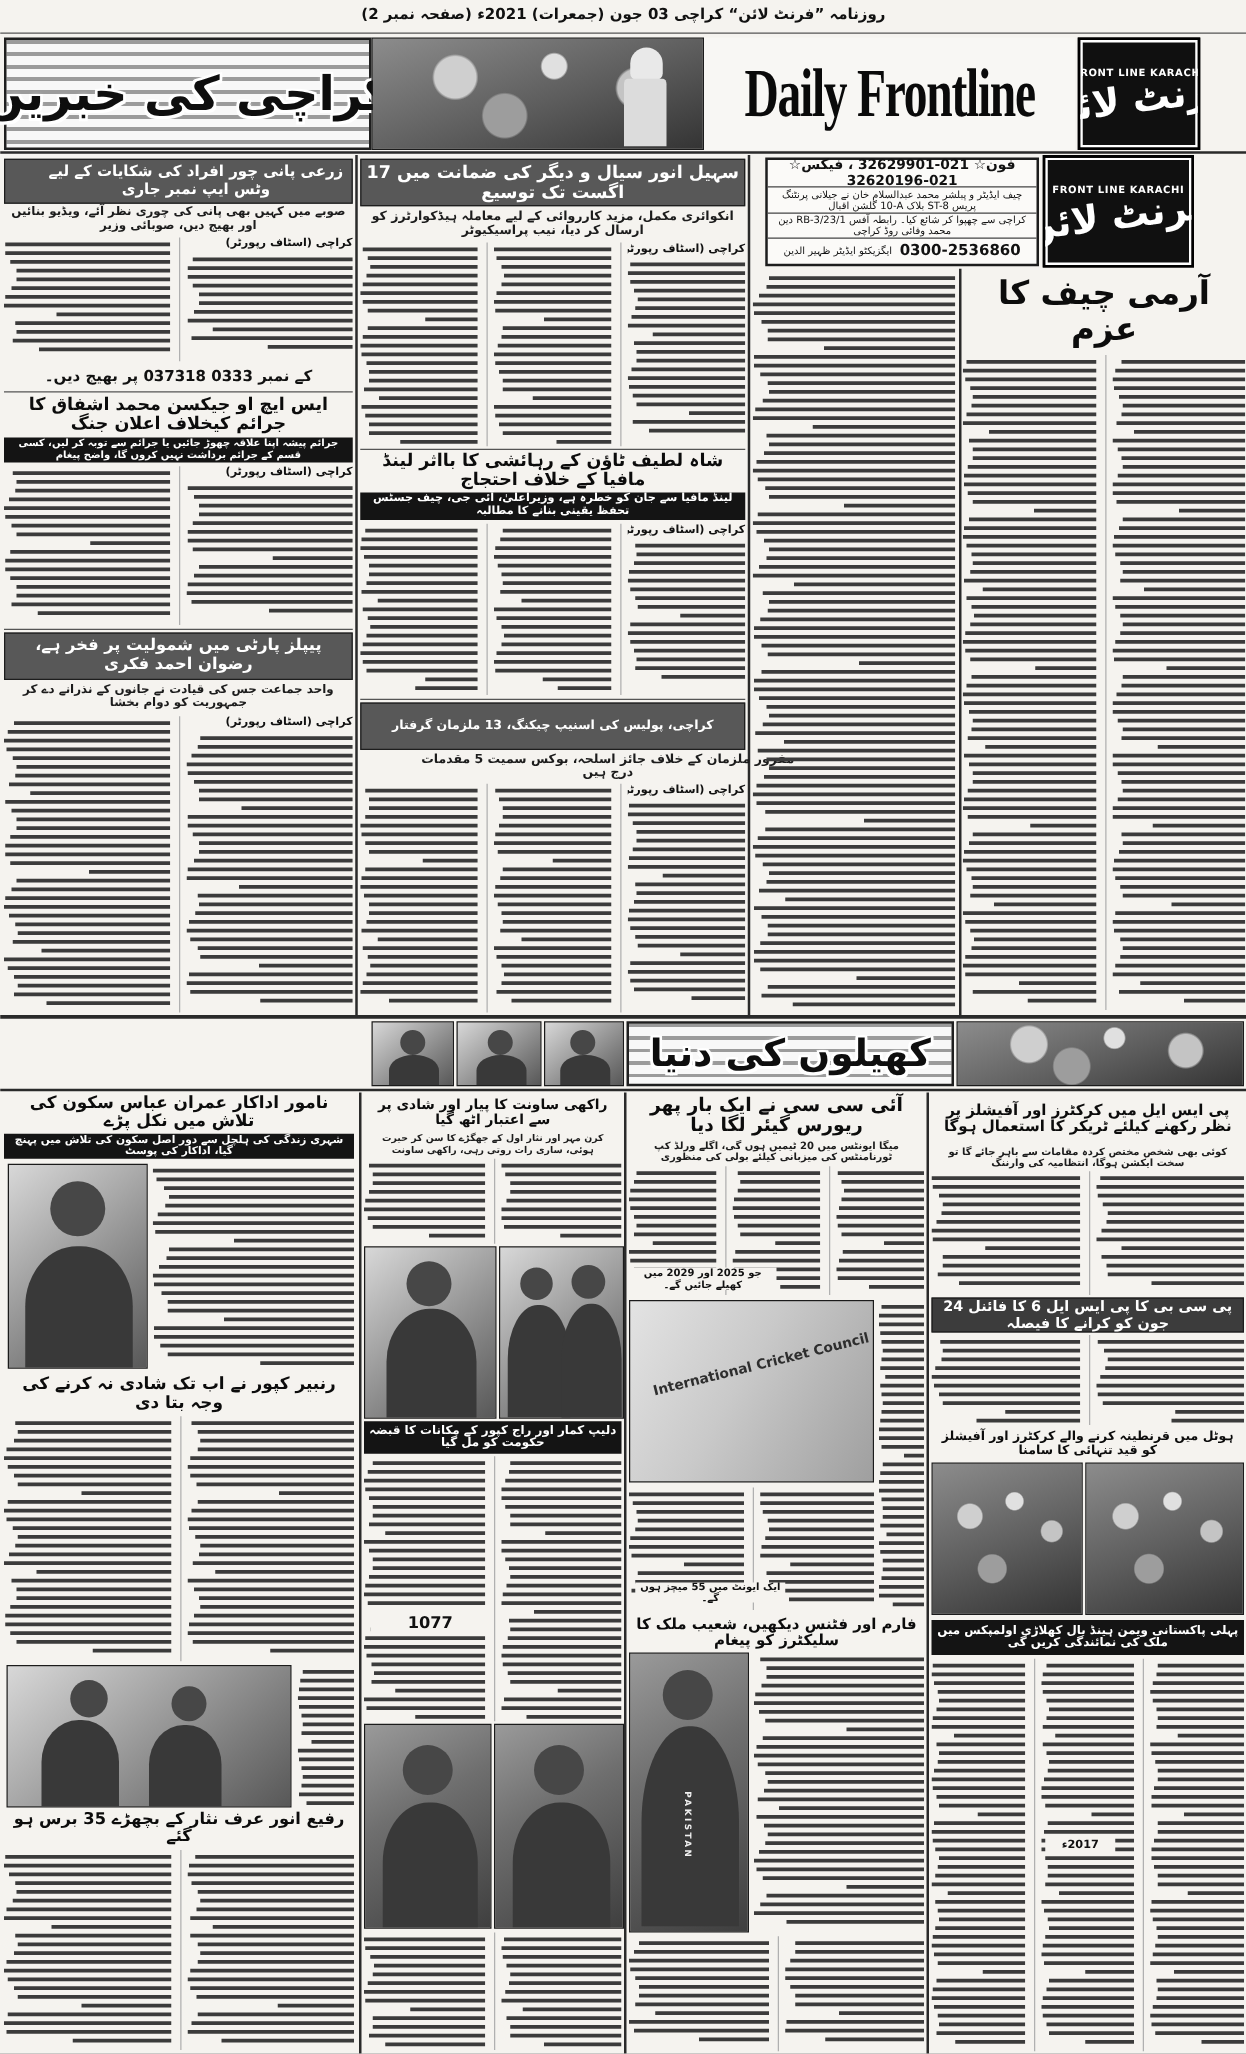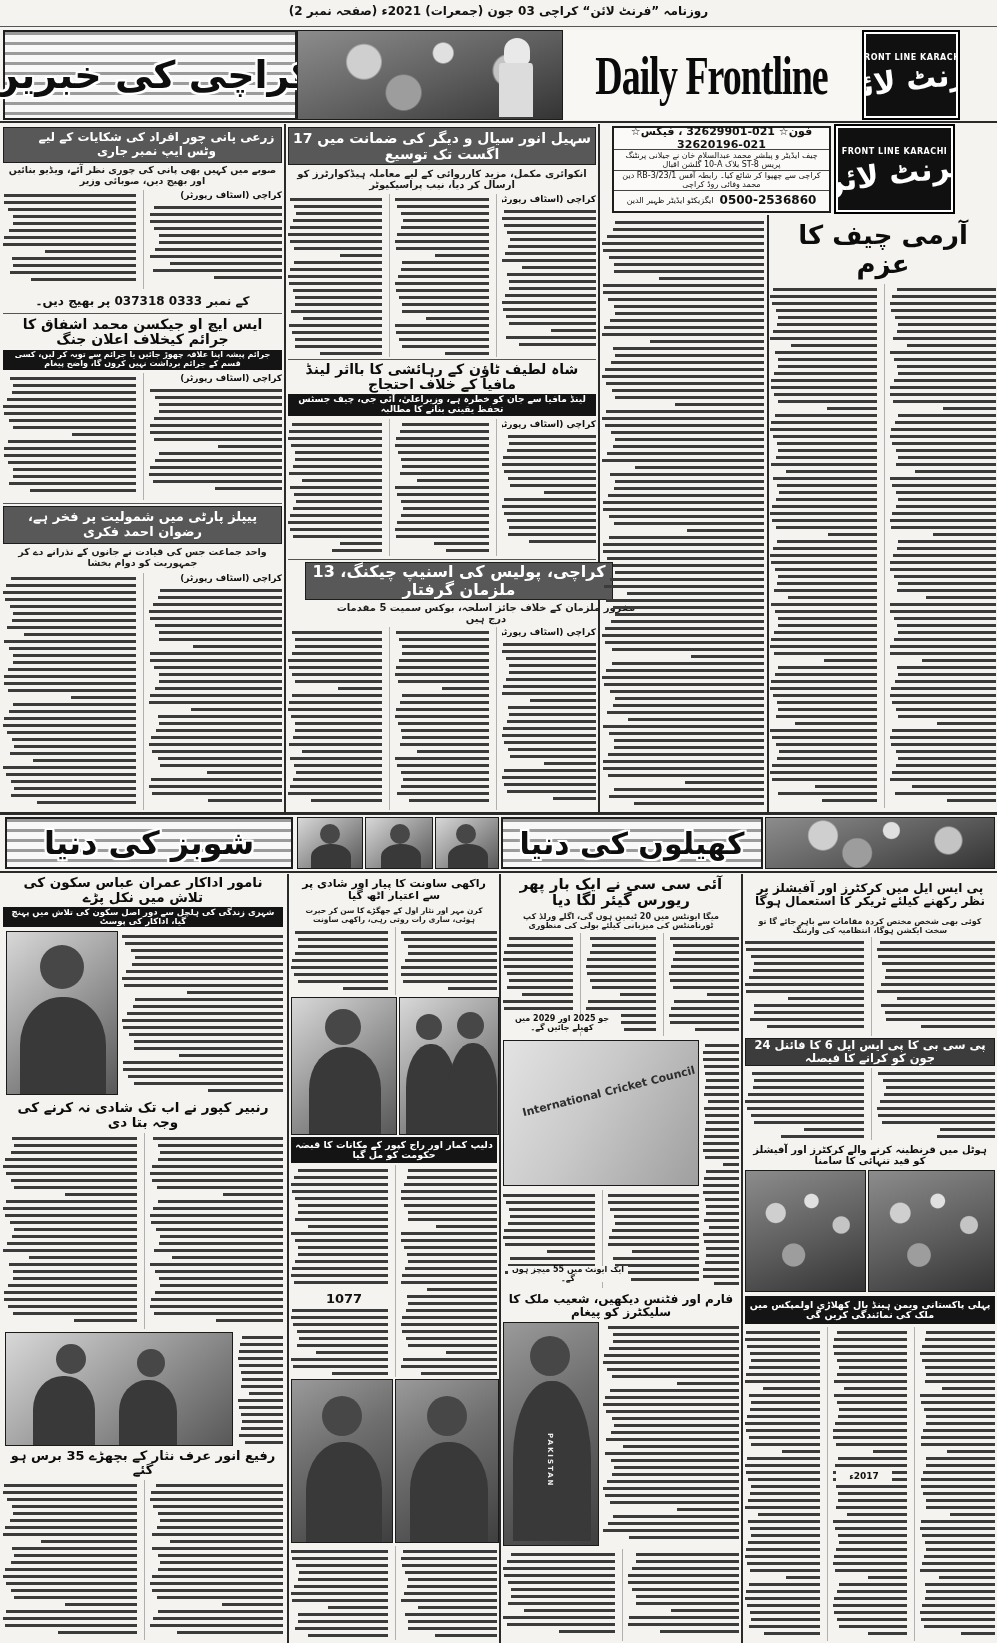--- a/index.html
+++ b/index.html
@@ -74,21 +74,21 @@
     <div class="en">FRONT LINE KARACHI</div>
     <div class="ur">فرنٹ لائن</div>
   </div>
   <div class="abs hrule" style="left:0;top:121px;width:997px;"></div>
 
   <div class="abs contact" style="left:612px;top:126px;width:219px;height:87px;">
     <div class="row" style="height:21px;font-size:11px;font-weight:bold;">فون☆ 021-32629901 ، فیکس☆ 021-32620196</div>
     <div class="row" style="flex:1;font-size:8px;">چیف ایڈیٹر و پبلشر محمد عبدالسلام خان نے جیلانی پرنٹنگ پریس ‎ST-8‎ بلاک ‎10-A‎ گلشن اقبال</div>
     <div class="row" style="flex:1;font-size:8px;">کراچی سے چھپوا کر شائع کیا۔ رابطہ آفس ‎RB-3/23/1‎ دین محمد وفائی روڈ کراچی</div>
     <div class="row" style="height:20px;gap:6px;">
-      <span style="font-size:12px;font-weight:bold;direction:ltr;">0500-2536860</span>
+      <span style="font-size:12px;font-weight:bold;direction:ltr;">0300-2536860</span>
       <span style="font-size:8px;">ایگزیکٹو ایڈیٹر ظہیر الدین</span>
     </div>
   </div>
   <div class="abs logo" style="left:834px;top:124px;width:121px;height:90px;">
     <div class="en">FRONT LINE KARACHI</div>
     <div class="ur">فرنٹ لائن</div>
   </div>
 
   <div class="abs vrule" style="left:284px;top:124px;height:688px;"></div>
   <div class="abs vrule" style="left:598px;top:124px;height:688px;"></div>
@@ -396,21 +396,21 @@
         <div class="tl" style="width: 98.1104%;"></div>
         <div class="tl" style="width: 100%;"></div>
         <div class="tl" style="width: 98.0982%;"></div>
         <div class="tl" style="width: 94.2077%;"></div>
         <div class="tl" style="width: 45.0798%;"></div>
         <div class="tl" style="width: 53.0026%;"></div>
       </div>
   </div>
   <div class="abs hrule-thin" style="left:288px;top:559px;width:308px;"></div>
 
-  <div class="abs hl-bar center" style="left:305px;top:562px;width:308px;height:38px;font-size:16px;">کراچی، پولیس کی اسنیپ چیکنگ، 13 ملزمان گرفتار</div>
+  <div class="abs hl-bar center" style="left:288px;top:562px;width:308px;height:38px;font-size:10px;">کراچی، پولیس کی اسنیپ چیکنگ، 13 ملزمان گرفتار</div>
   <div class="abs subhead center" style="left:288px;top:602px;width:308px;height:22px;font-size:10px;margin-left:44px;">مفرور ملزمان کے خلاف جائز اسلحہ، بوکس سمیت 5 مقدمات درج ہیں</div>
   <div class="abs cols" style="left:288px;top:627px;width:308px;height:183px;">
     <div class="col">
         <div class="dateline">کراچی (اسٹاف رپورٹر)</div>
         <div class="fill" style="height:166px;">
           <div class="tl" style="width: 99.4439%;"></div>
           <div class="tl" style="width: 99.5421%;"></div>
           <div class="tl" style="width: 96.2829%;"></div>
           <div class="tl" style="width: 92.7556%;"></div>
           <div class="tl" style="width: 92.3035%;"></div>
@@ -727,23 +727,20 @@
         <div class="tl" style="width: 99.9786%;"></div>
         <div class="tl" style="width: 98.4444%;"></div>
         <div class="tl" style="width: 57.9666%;"></div>
         <div class="tl" style="width: 92.0755%;"></div>
         <div class="tl" style="width: 51.3876%;"></div>
       </div>
   </div>
 
   <div class="abs hrule" style="left:0;top:812px;width:997px;height:3px;"></div>
 
-  <div class="abs banner" style="left:5px;top:817px;width:288px;height:52px;">
-    <span style="font-size:32px;">شوبز کی دنیا</span>
-  </div>
   <div class="photo" style="left:297px;top:817px;width:66px;height:52px;">
     <div class="sil-head" style="left:34%;top:12%;width:20px;height:20px;"></div>
     <div class="sil-body" style="left:20%;top:52%;width:40px;height:26px;"></div>
   </div>
   <div class="photo" style="left:365px;top:817px;width:68px;height:52px;">
     <div class="sil-head" style="left:36%;top:12%;width:20px;height:20px;"></div>
     <div class="sil-body" style="left:22%;top:52%;width:40px;height:26px;"></div>
   </div>
   <div class="photo" style="left:435px;top:817px;width:64px;height:52px;">
     <div class="sil-head" style="left:33%;top:12%;width:20px;height:20px;"></div>

